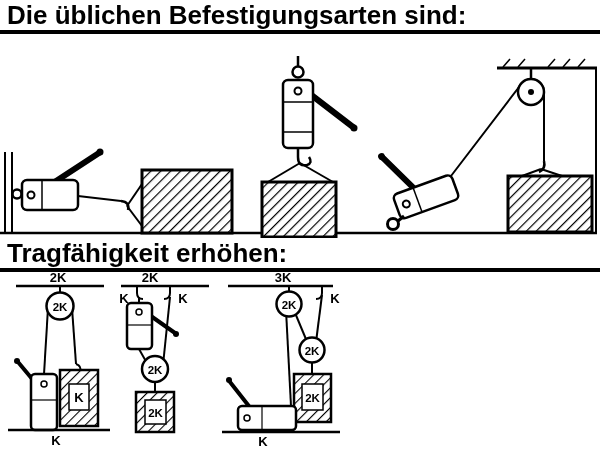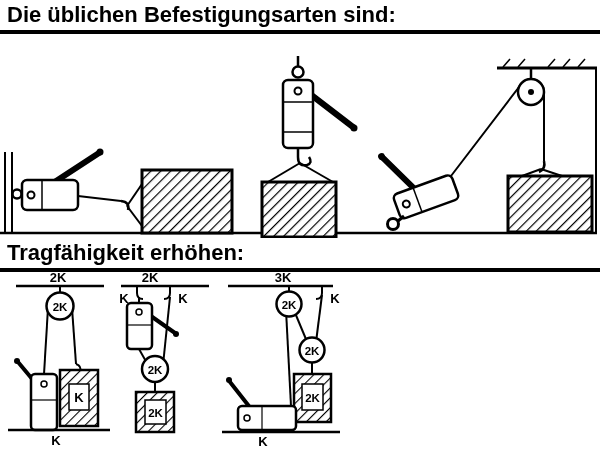--- a/index.html
+++ b/index.html
@@ -1,20 +1,20 @@
 <!DOCTYPE html>
 <html><head>
 <meta charset="utf-8">
 <style>
   html,body{margin:0;padding:0;}
   body{
     width:600px;height:450px;overflow:hidden;background:#fff;color:#000;
     font-family:"Liberation Sans", sans-serif;
   }
-  .heading{font-size:22px;font-weight:bold;line-height:26px;padding:2px 0 0 7px;letter-spacing:0;}
+  .heading{font-size:26px;font-weight:bold;line-height:26px;padding:2px 0 0 7px;letter-spacing:0;}
   .rule{height:4px;background:#000;margin-top:2px;}
   svg{display:block;}
   svg text{fill:#000;stroke:none;font-family:"Liberation Sans",sans-serif;font-weight:bold;text-anchor:middle;}
   .lbl{font-size:13px;}
   .lbl-s{font-size:11.5px;}
   .bottom-row{display:flex;align-items:flex-end;}
   .info{width:242px;margin-left:4px;padding-top:12px;}
   .info-title{font-size:16px;font-weight:bold;}
   .info-para{font-size:13px;font-weight:bold;line-height:17px;margin-top:12px;}
   .info-para.second{margin-top:16px;}

